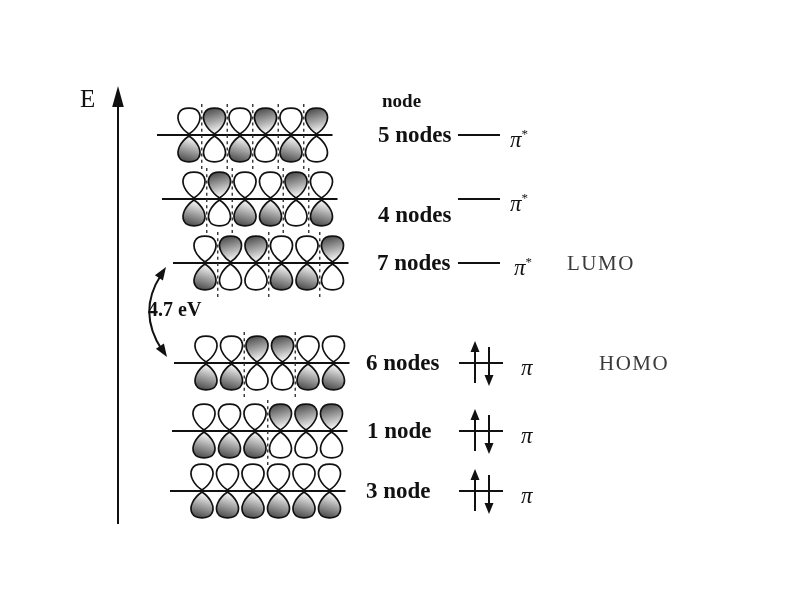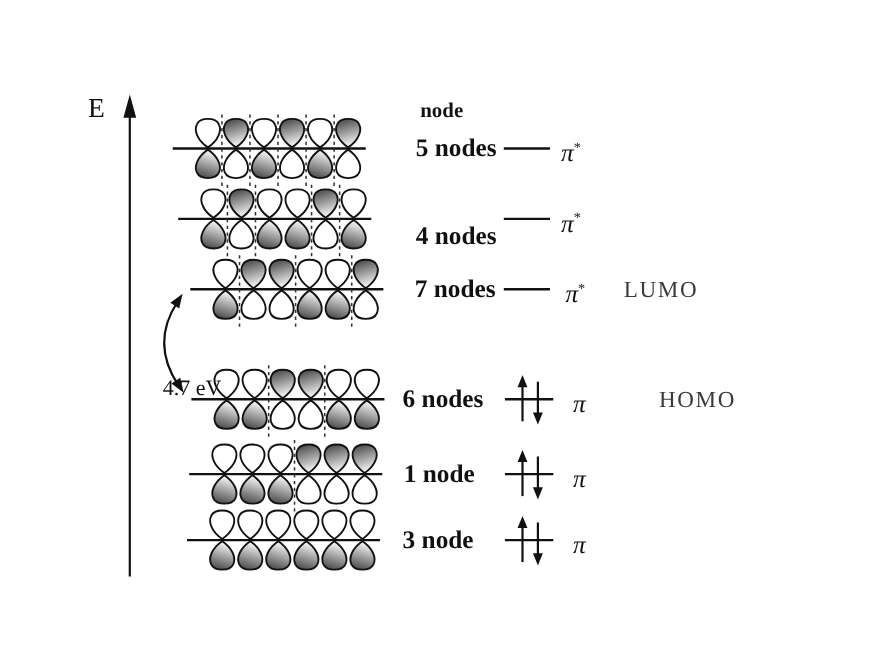--- a/index.html
+++ b/index.html
@@ -10,21 +10,21 @@
   .ln2{stroke:#111;stroke-width:2;fill:none;}
   .dash{stroke:#333;stroke-width:1.4;stroke-dasharray:3,3.2;fill:none;}
   .fillb{fill:#111;stroke:none;}
   .arc{stroke:#111;stroke-width:2;fill:none;}
   .lbl{position:absolute;font-weight:bold;font-size:23px;line-height:26px;white-space:nowrap;}
   .hdr{position:absolute;font-weight:bold;font-size:19px;white-space:nowrap;}
   .pi{position:absolute;font-style:italic;font-size:23px;line-height:28px;white-space:nowrap;}
   .pi sup{font-size:13px;font-style:normal;}
   .tag{position:absolute;font-size:21px;letter-spacing:1.5px;color:#3a3a3a;line-height:26px;white-space:nowrap;}
   .elabel{position:absolute;font-size:25px;line-height:28px;}
-  .gap{position:absolute;font-weight:normal;font-size:20px;line-height:24px;white-space:nowrap;margin-top:44px;}
+  .gap{position:absolute;font-weight:bold;font-size:20px;line-height:24px;white-space:nowrap;}
 </style>
 </head>
 <body>
 
 <div id="stage">
 
   <svg id="diagram-svg" width="800" height="600" viewBox="0 0 800 600">
     <defs>
       <linearGradient id="lg" x1="0" y1="0" x2="0.25" y2="1">
         <stop offset="0%" stop-color="#3c3c3c"></stop>

